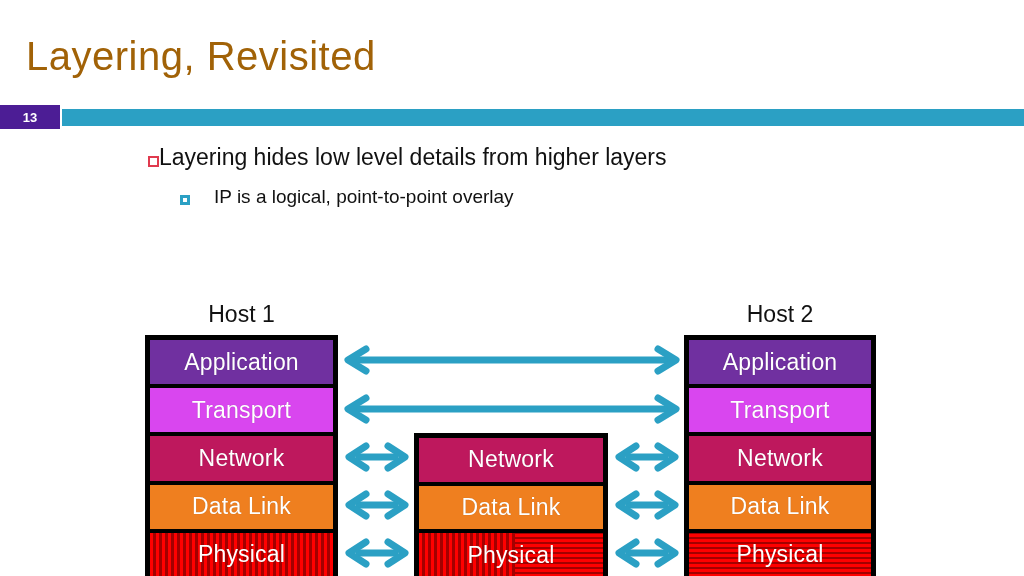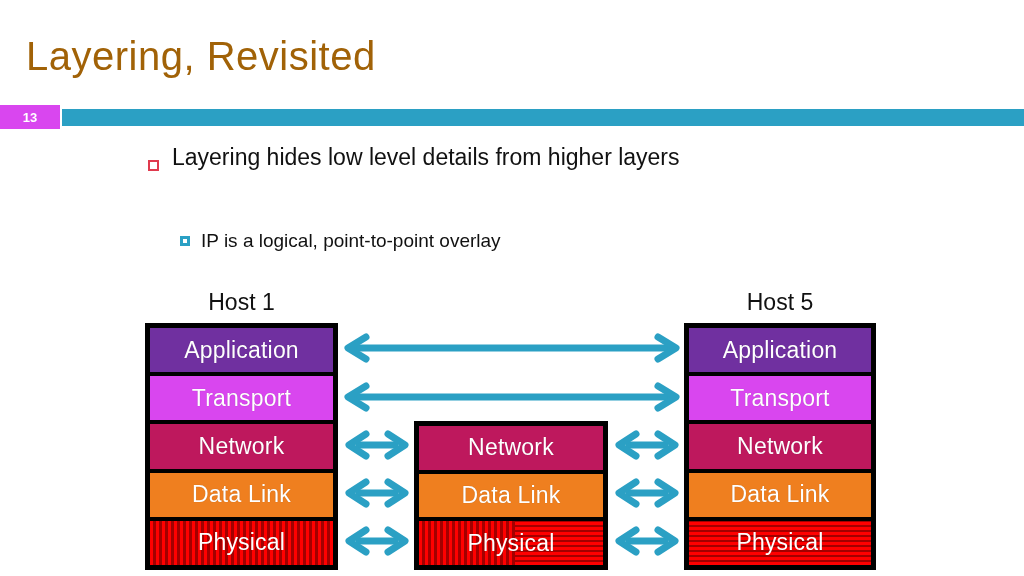--- a/index.html
+++ b/index.html
@@ -20,45 +20,45 @@
     letter-spacing:0.5px;
     color:#a16207;
     white-space:nowrap;
   }
 
   
   .num-badge{
     position:absolute;
     left:0; top:105px;
     width:60px; height:24px;
-    background:#d946ef;
+    background:#4c1d95;
     color:#ffffff;
     font-size:13px;
     font-weight:bold;
     display:flex;
     align-items:center;
     justify-content:center;
   }
   .teal-bar{
     position:absolute;
     left:62px; top:109px;
     right:0; height:17px;
     background:#2ba0c4;
   }
 
   
   .bullet-l1{
     position:absolute;
     left:148px; top:144px;
-    display:flex; align-items:flex-end; gap:13px;
+    display:flex; align-items:center; 
   }
   .bullet-l2{
     position:absolute;
     left:180px; top:186px;
-    display:flex; align-items:flex-start; gap:11px;margin-top:44px;
+    display:flex; align-items:center; gap:24px;
   }
   .sq-red{
     width:11px;height:11px;
     border:2px solid #e03a4e;
     background:#ffffff;
     margin-top:7px;
     box-sizing:border-box;
     flex:none;
   }
   .sq-teal{
@@ -66,21 +66,21 @@
     border:3px solid #2ba0c4;
     background:#ffffff;
     margin-top:6px;
     box-sizing:border-box;
     flex:none;
   }
   .b1-text{font-size:23px;color:#111;white-space:nowrap;}
   .b2-text{font-size:19px;color:#111;white-space:nowrap;}
 
   
-  #diagram{position:absolute;left:0;top:4px;width:1024px;height:414px;}
+  #diagram{position:absolute;left:0;top:16px;width:1024px;height:414px;}
 
   .col-label{
     position:absolute;
     font-size:23px;
     color:#111;
     text-align:center;
     white-space:nowrap;
   }
 
   .stack{
@@ -162,21 +162,21 @@
 </div>
 
 <div class="bullet-l2">
   <div class="sq-teal"></div>
   <div class="b2-text">IP is a logical, point-to-point overlay</div>
 </div>
 
 <div id="diagram">
 
   <div class="col-label" style="left:145px; top:285px; width:193px;">Host 1</div>
-  <div class="col-label" style="left:684px; top:285px; width:192px;">Host 5</div>
+  <div class="col-label" style="left:684px; top:285px; width:192px;">Host 2</div>
 
   <div class="stack" style="left:145px; top:319px; width:193px; height:247px;">
     <div class="layer c-app">
       <span>Application</span>
     </div>
     <div class="layer c-trn">
       <span>Transport</span>
     </div>
     <div class="layer c-net">
       <span>Network</span>

